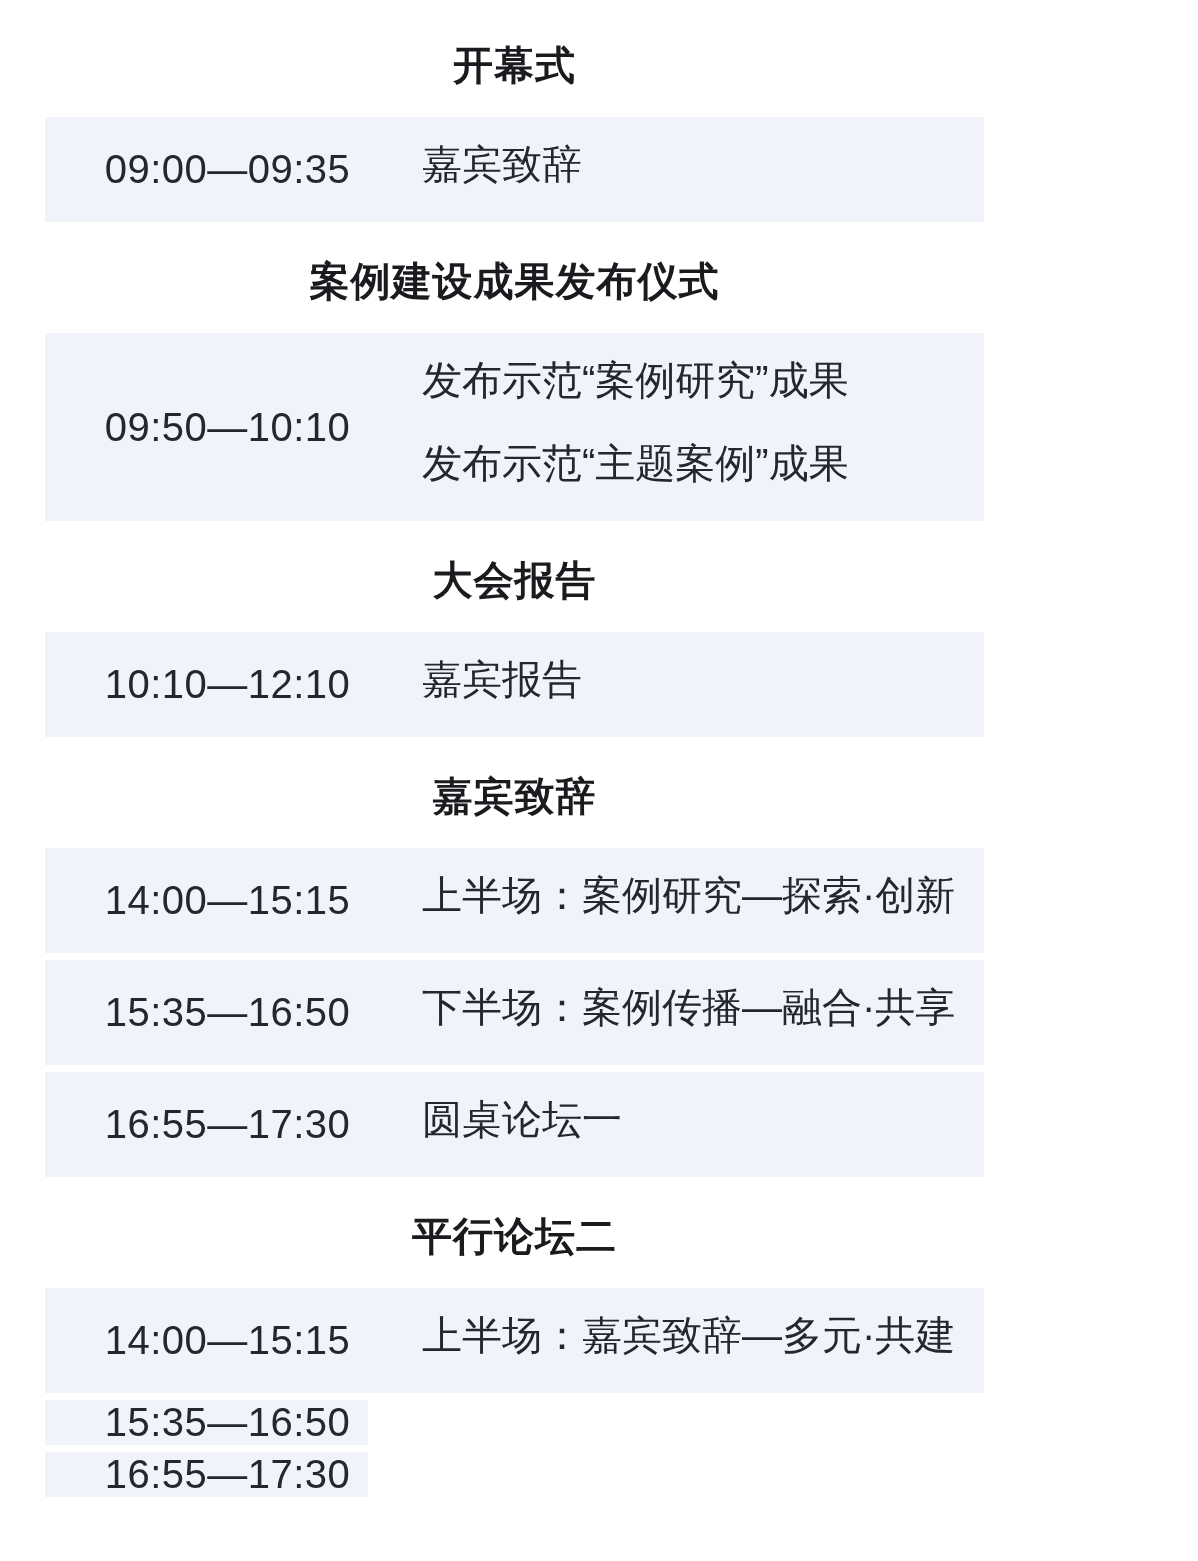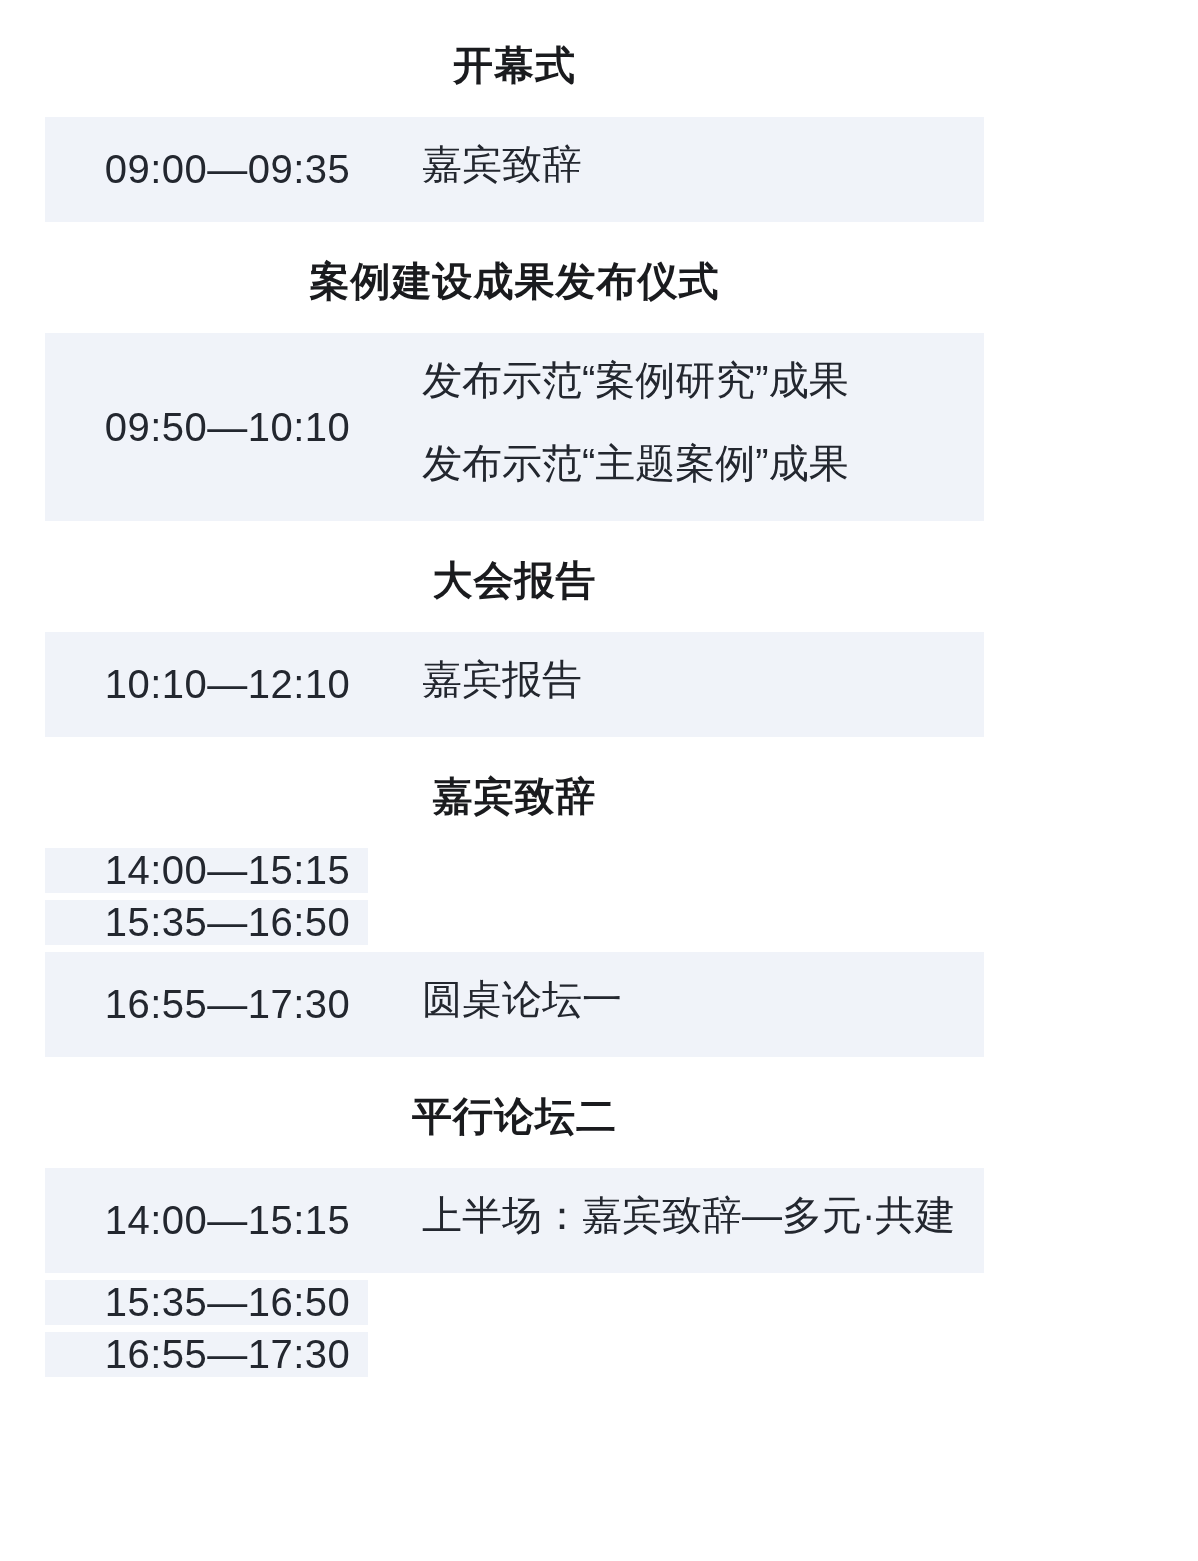--- a/index.html
+++ b/index.html
@@ -99,24 +99,30 @@
             <div class="event-line">嘉宾报告</div>
           </div>
   </div>
 </div>
 
   <div class="section">
     <div class="section-title">嘉宾致辞</div>
 
   <div class="row">
     <div class="cell cell-time">14:00—15:15</div>
+    <div class="cell cell-event">
+            <div class="event-line">上半场：案例研究—探索·创新</div>
+          </div>
   </div>
 
   <div class="row">
     <div class="cell cell-time">15:35—16:50</div>
+    <div class="cell cell-event">
+            <div class="event-line">下半场：案例传播—融合·共享</div>
+          </div>
   </div>
 
   <div class="row">
     <div class="cell cell-time">16:55—17:30</div>
     <div class="cell cell-event">
             <div class="event-line">圆桌论坛一</div>
           </div>
   </div>
 </div>
 

